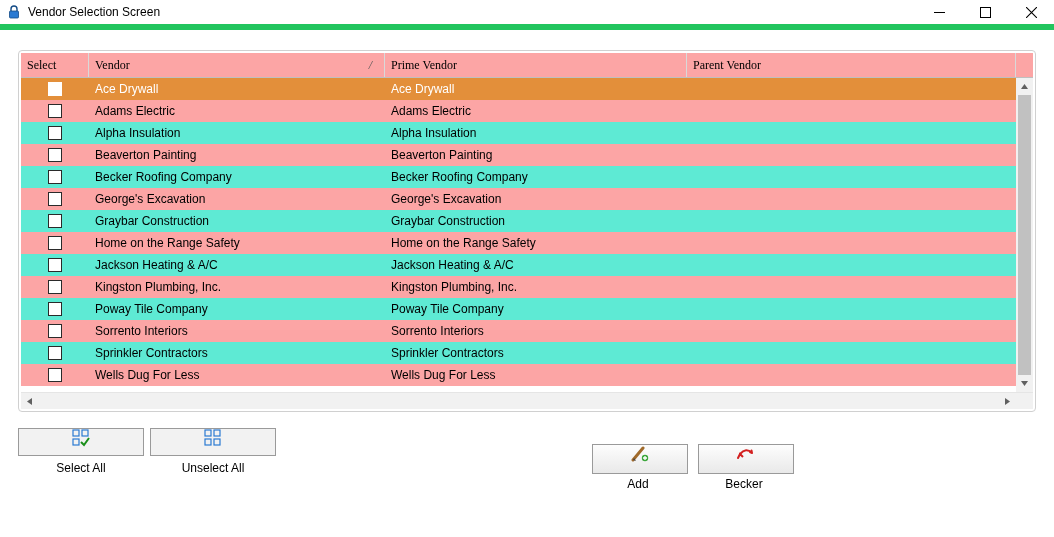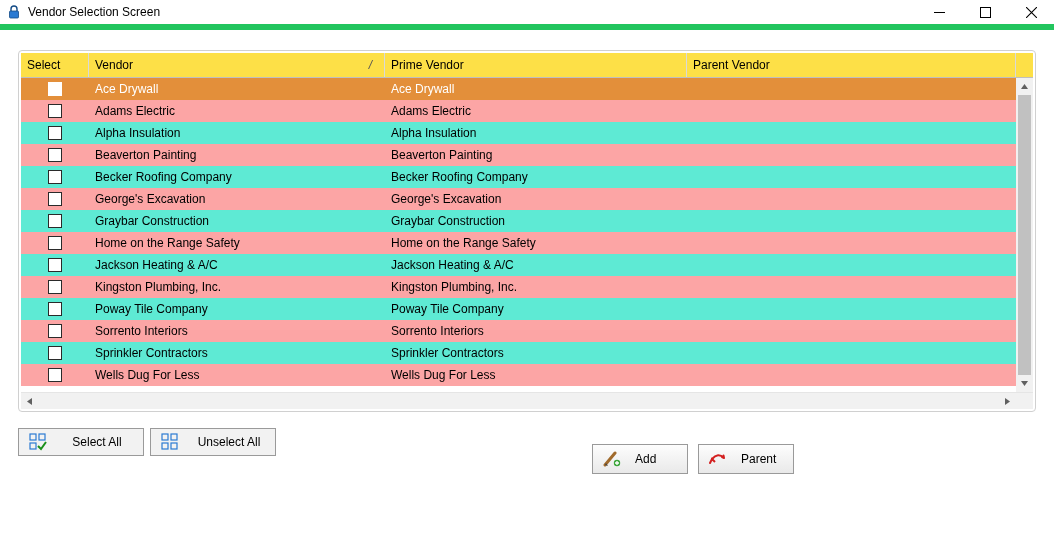--- a/index.html
+++ b/index.html
@@ -70,21 +70,22 @@
     display: flex;
     height: 25px;
     border-bottom: 1px solid #bfbfbf;
   }
   .grid-header .hcell {
     display: flex;
     align-items: center;
     padding: 0 6px;
     border-right: 1px solid #d9d9d9;
     color: #000;
-    background: #fde047;
+    background: #fca5a5;
+    font-family: Liberation Serif, serif;
   }
   .grid-header .hcell:last-child { border-right: none; }
   .col-select { width: 68px; }
   .col-vendor { width: 296px; position: relative; }
   .col-prime  { width: 302px; }
   .col-parent { flex: 1; }
   .col-scroll { width: 17px; }
 
   
   .grid-body {
@@ -189,20 +190,21 @@
   .btn {
     height: 28px;
     min-width: 126px;
     display: flex;
     align-items: center;
     padding: 0 10px;
     background: #f2f2f2;
     border: 1px solid #9a9a9a;
     color: #000;
     gap: 14px;
+    flex-direction: column;
   }
   .btn .icon { width: 18px; height: 18px; display:inline-flex; align-items:center; justify-content:center;}
   .btn .label { flex: 1; text-align: center; }
 
   .btn.action {
     min-width: 96px;
     height: 30px;
     background: linear-gradient(#fdfdfd, #e9e9e9);
     border: 1px solid #9a9a9a;
   }
@@ -453,18 +455,18 @@
         </span>
         <span class="label">Add</span>
       </div>
       <div class="btn action">
         <span class="icon">
           <svg viewBox="0 0 18 18">
             <path d="M3 9 Q9 2 15 8 L13 7 L15 8 L14.5 5.5" fill="none" stroke="#d32020" stroke-width="2" stroke-linecap="round" stroke-linejoin="round"></path>
             <path d="M3 9 L6 12 L3 9 L1 13" fill="none" stroke="#d32020" stroke-width="2" stroke-linecap="round"></path>
           </svg>
         </span>
-        <span class="label">Parent</span>
+        <span class="label">Becker</span>
       </div>
     </div>
   </div>
 
 </div>
 
 </body></html>

